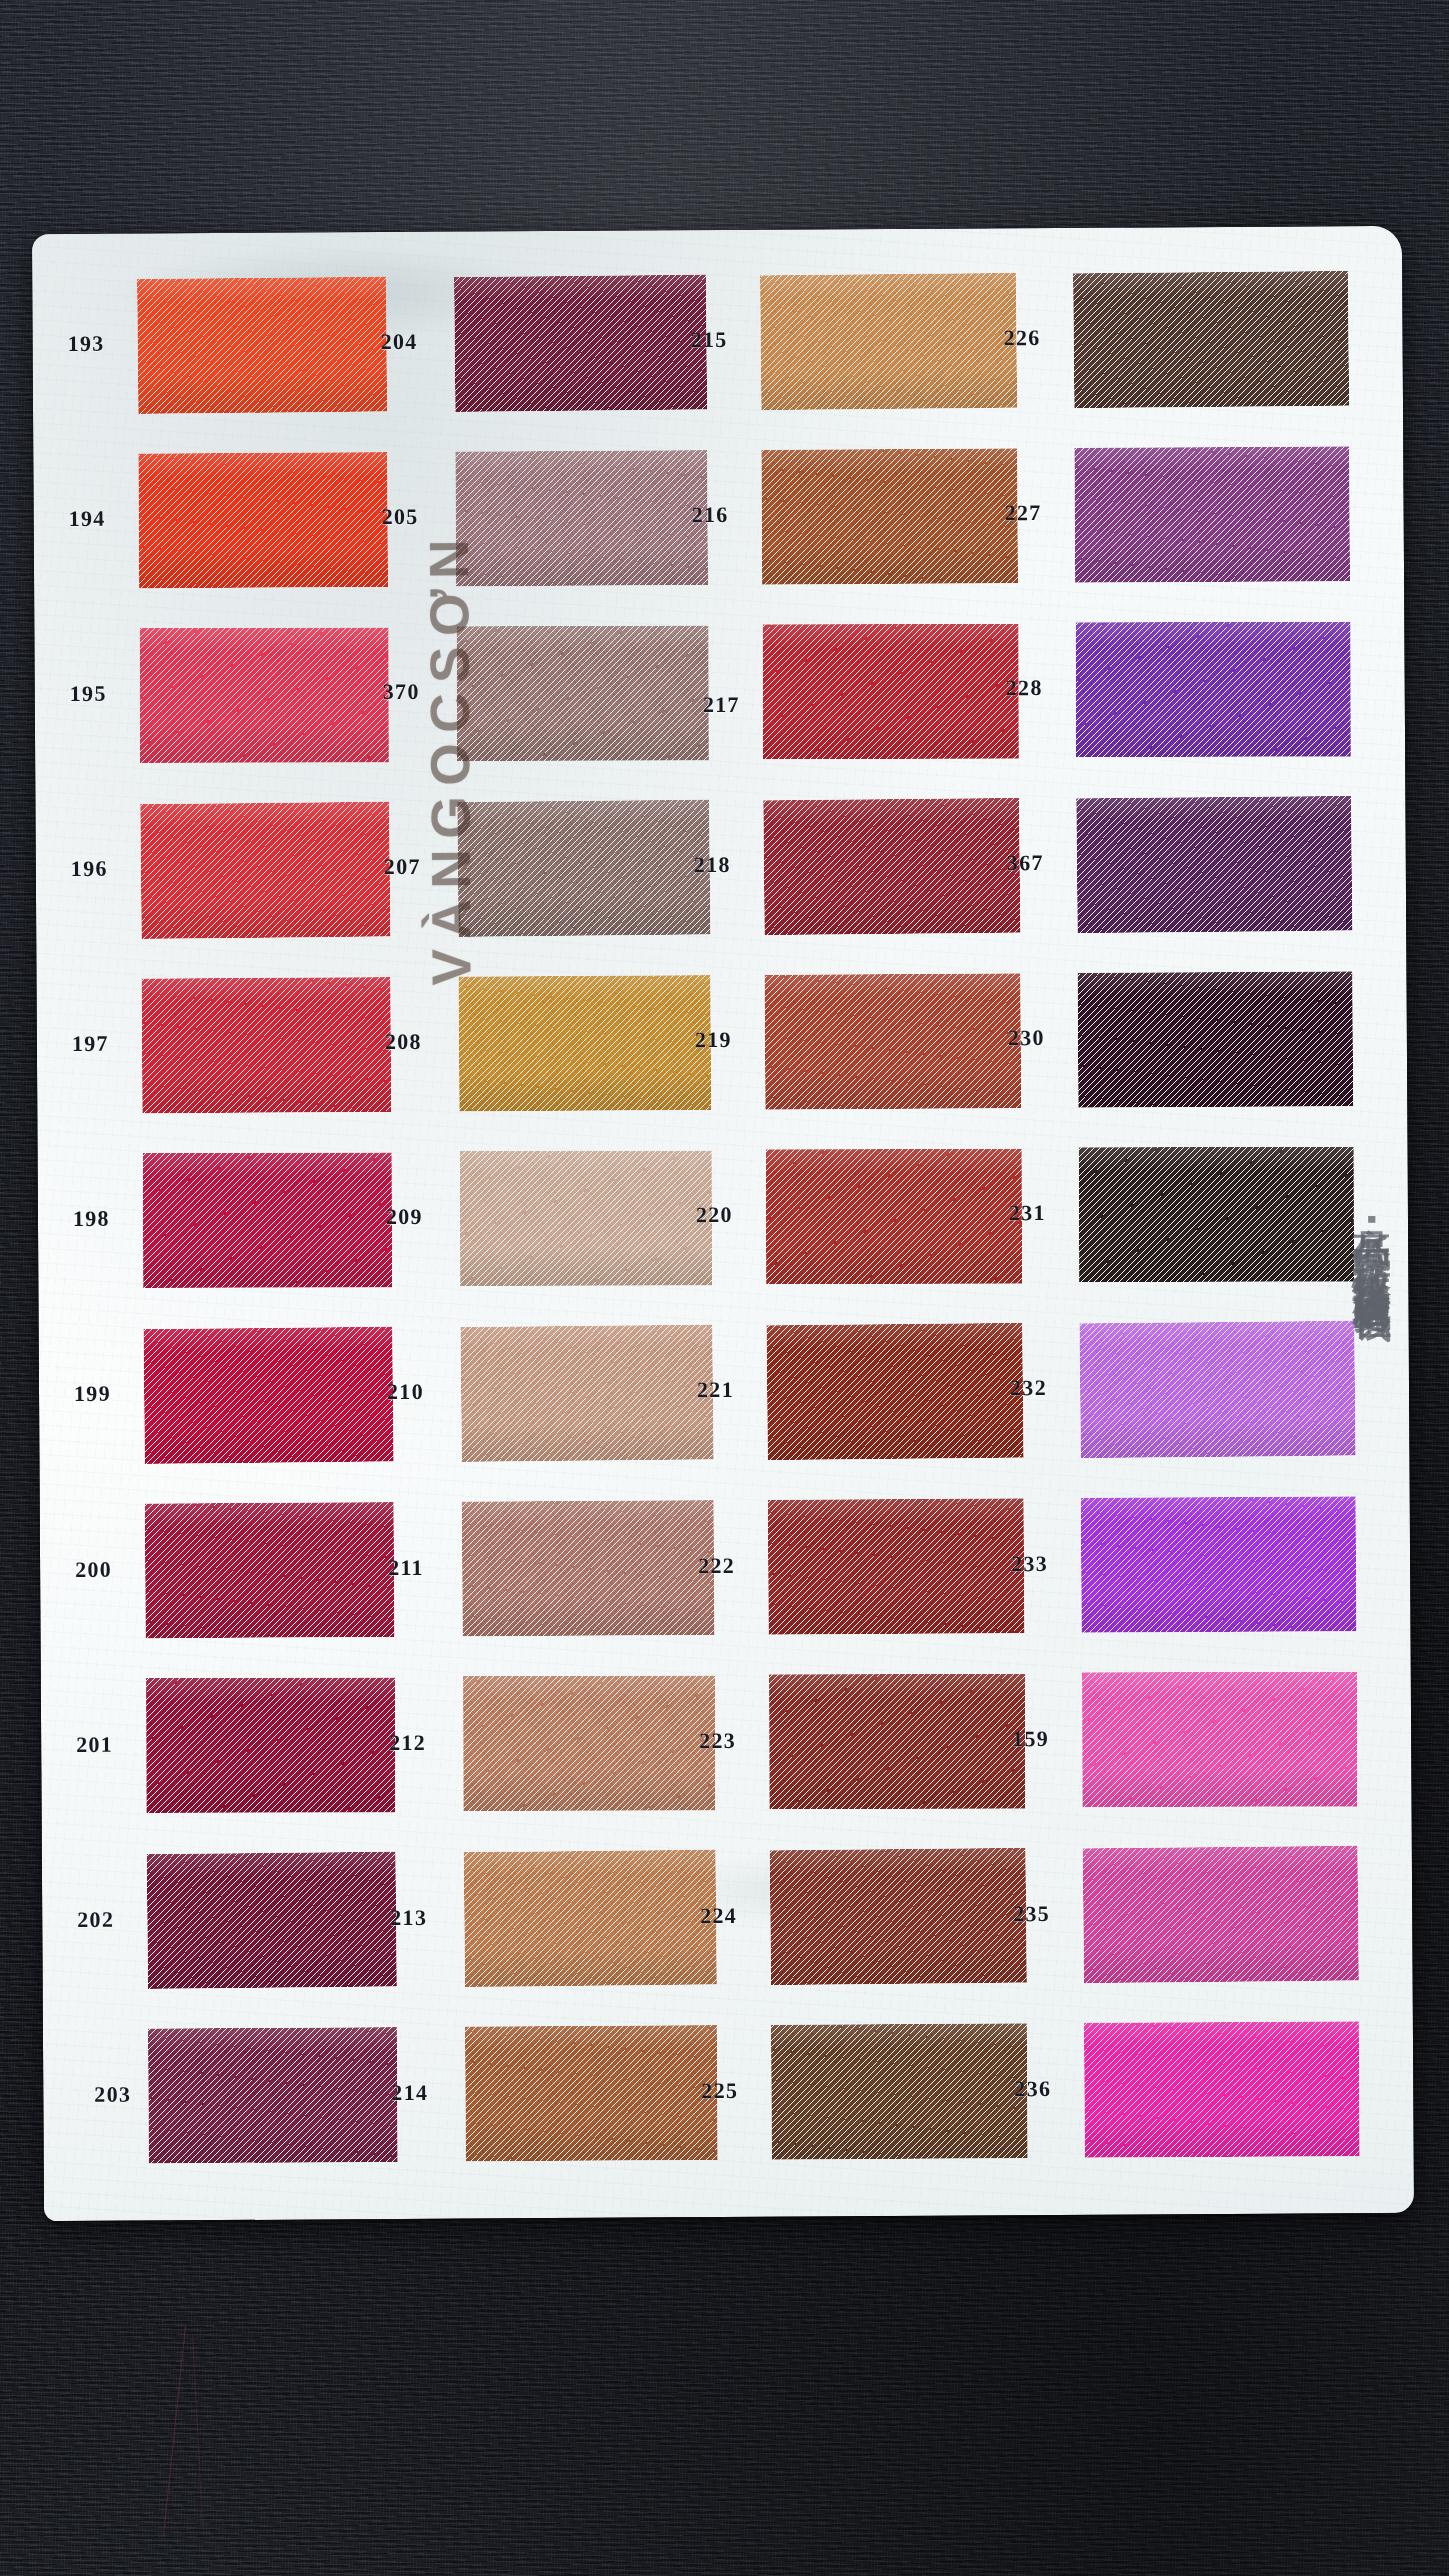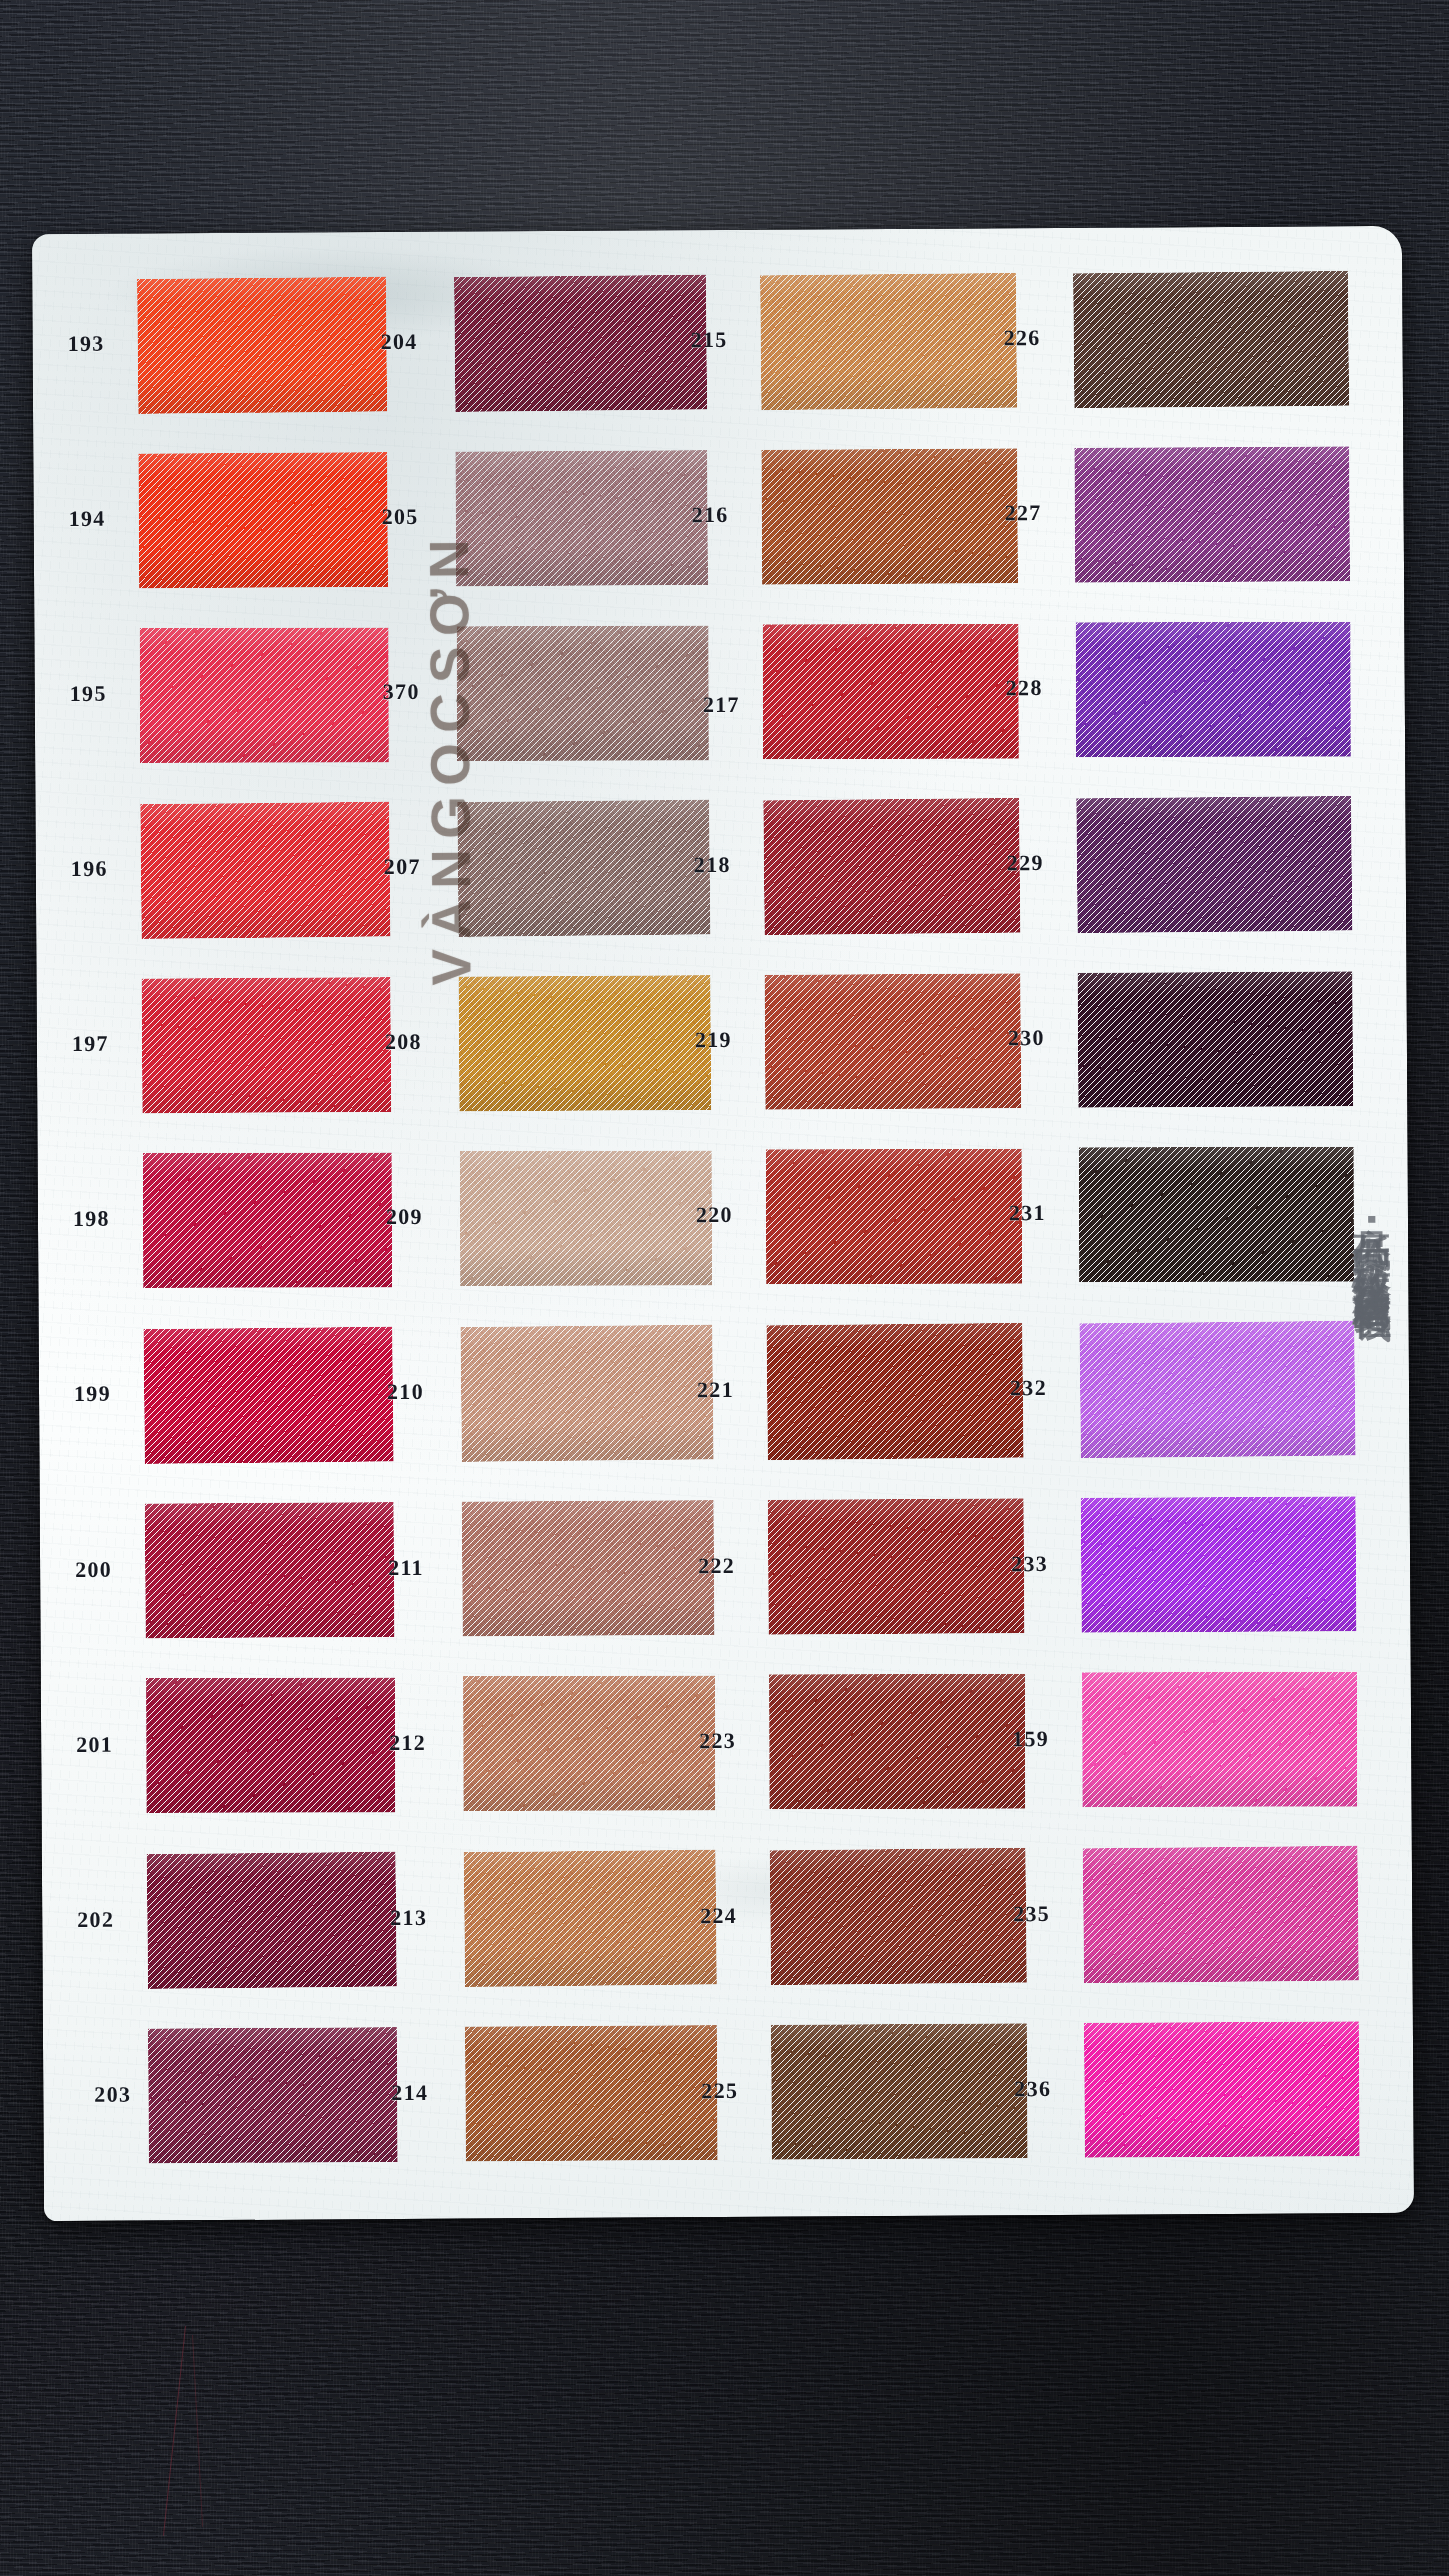--- a/index.html
+++ b/index.html
@@ -354,21 +354,21 @@
           <div class="fab" style="background: rgb(139, 59, 140);"></div>
           <div class="tex"></div>
           <div class="shade"></div>
         </div>
         <div class="code" style="left: 971px; top: 447px;">228</div>
         <div class="sw" style="left: 1041px; top: 395px; width: 275px; height: 135px; transform: rotate(0.22deg);">
           <div class="fab" style="background: rgb(122, 48, 182);"></div>
           <div class="tex"></div>
           <div class="shade"></div>
         </div>
-        <div class="code" style="left: 971px; top: 622px;">229</div>
+        <div class="code" style="left: 971px; top: 622px;">367</div>
         <div class="sw" style="left: 1041px; top: 570px; width: 275px; height: 135px; transform: rotate(-0.22deg);">
           <div class="fab" style="background: rgb(92, 37, 96);"></div>
           <div class="tex"></div>
           <div class="shade"></div>
         </div>
         <div class="code" style="left: 971px; top: 797px;">230</div>
         <div class="sw" style="left: 1041px; top: 745px; width: 275px; height: 135px; transform: rotate(0deg);">
           <div class="fab" style="background: rgb(51, 18, 38);"></div>
           <div class="tex"></div>
           <div class="shade"></div>

